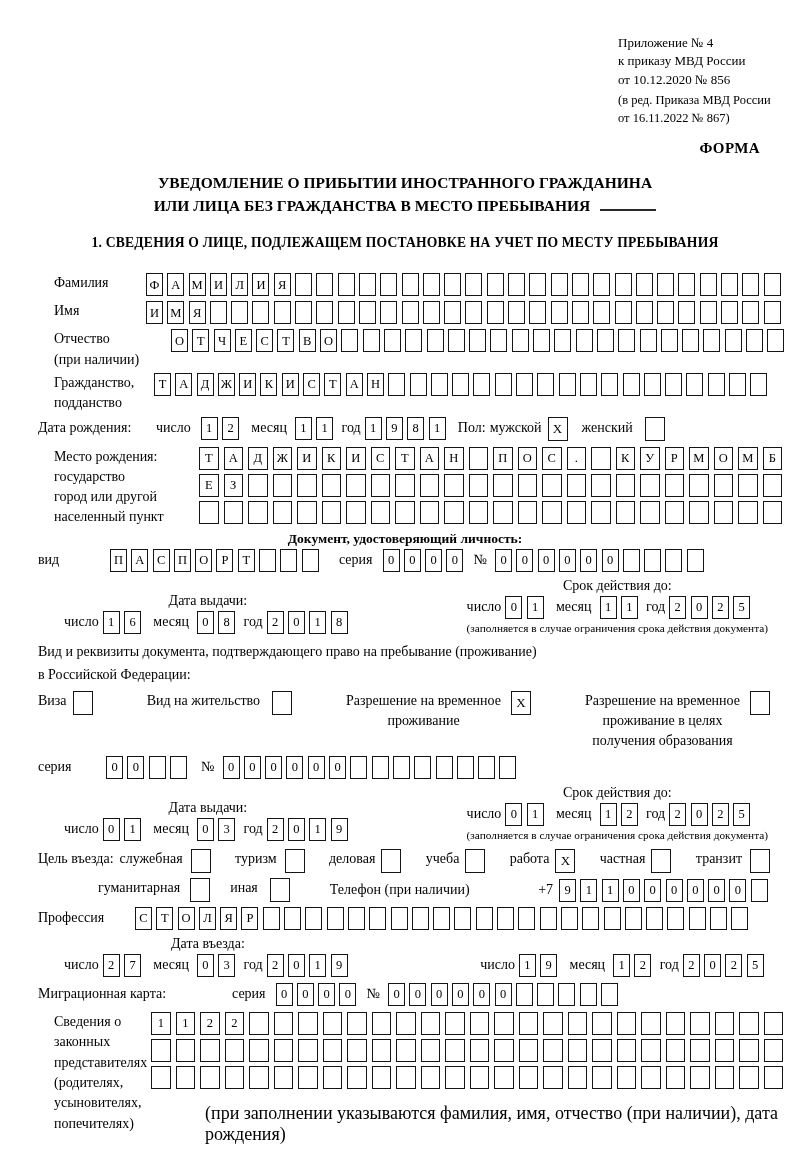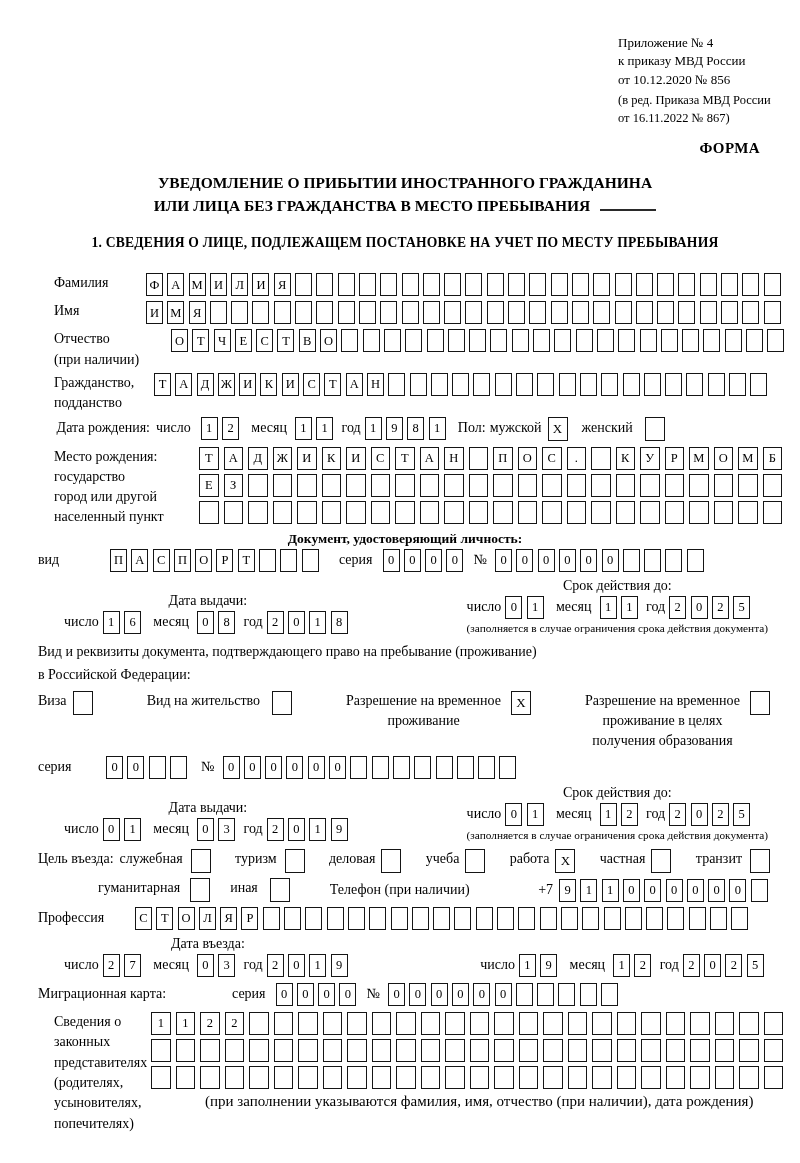--- a/index.html
+++ b/index.html
@@ -40,24 +40,24 @@
   .drow { display:flex; justify-content:space-between; margin-top:6px; padding:0 4px 0 26px;align-items:flex-end; }
   .dcol { display:flex; flex-direction:column; }
   .dhead { text-align:center; font-size:14px; margin-bottom:2px; }
   .dvals { display:flex; align-items:center; }
   .dnote { font-size:11.3px; margin-top:3px; white-space:nowrap; }
 
   .ptext { font-size:14px; line-height:1.45; }
   .optrow { display:flex; align-items:flex-start; justify-content:space-between; margin-top:6px; padding-right:2px; }
   .opt { display:flex; align-items:flex-start; }
   .optlabel { font-size:14px; text-align:center; white-space:pre-line; line-height:1.4; }
-  .repnote { font-size:15px; margin-top:4px; margin-left:54px; }
+  .repnote { font-size:18px; margin-top:14px; margin-left:54px; }
 
   .w68{width:68px;flex:none;} .w72{width:72px;flex:none;} .w92{width:92px;flex:none;}
-  .w97{width:97px;flex:none;} .w100{width:100px;flex:none;} .w112{width:112px;flex:none;text-align:right;}
+  .w97{width:97px;flex:none;} .w100{width:100px;flex:none;} .w112{width:112px;flex:none;}
   .w117{width:117px;flex:none;} .w145{width:145px;flex:none;} .w168{width:168px;flex:none;}
   .ml4{margin-left:4px;} .ml6{margin-left:6px;} .ml8{margin-left:8px;} .ml10{margin-left:10px;}
   .ml12{margin-left:12px;} .ml14{margin-left:14px;} .ml16{margin-left:16px;} .ml20{margin-left:20px;}
   .ml26{margin-left:26px;} .ml40{margin-left:40px;} .ml60{margin-left:60px;} .mlauto{margin-left:auto;}
   .mt2{margin-top:2px;} .mt3{margin-top:3px;} .mt6{margin-top:6px;} .mt8{margin-top:8px;} .mt22{margin-top:22px;}
 </style>
 </head>
 <body>
 
 <div class="page">

